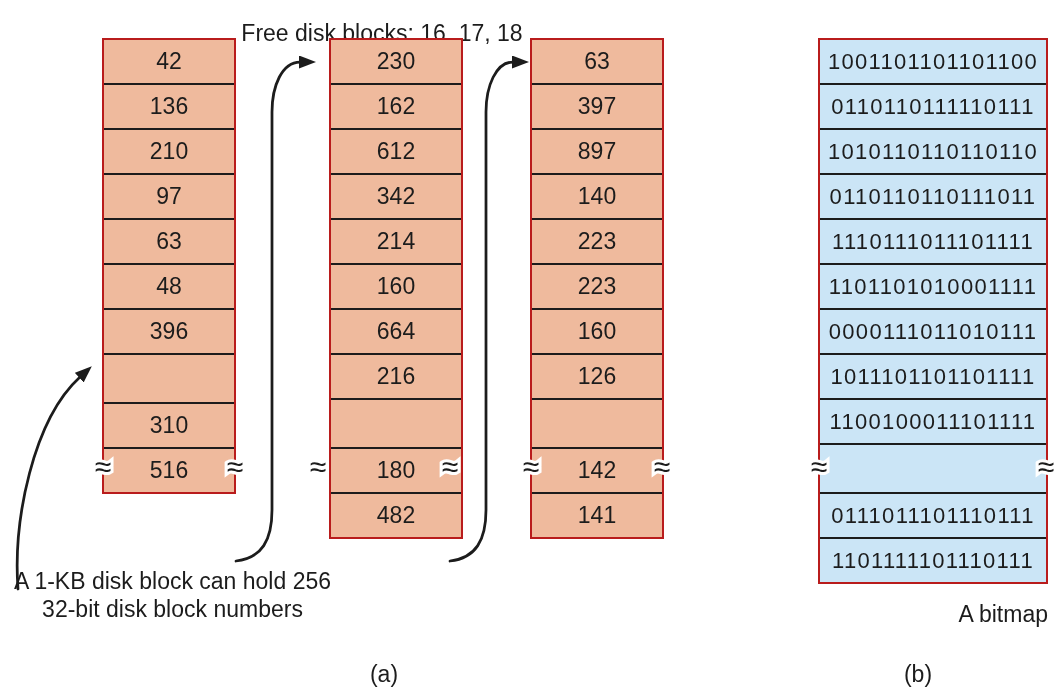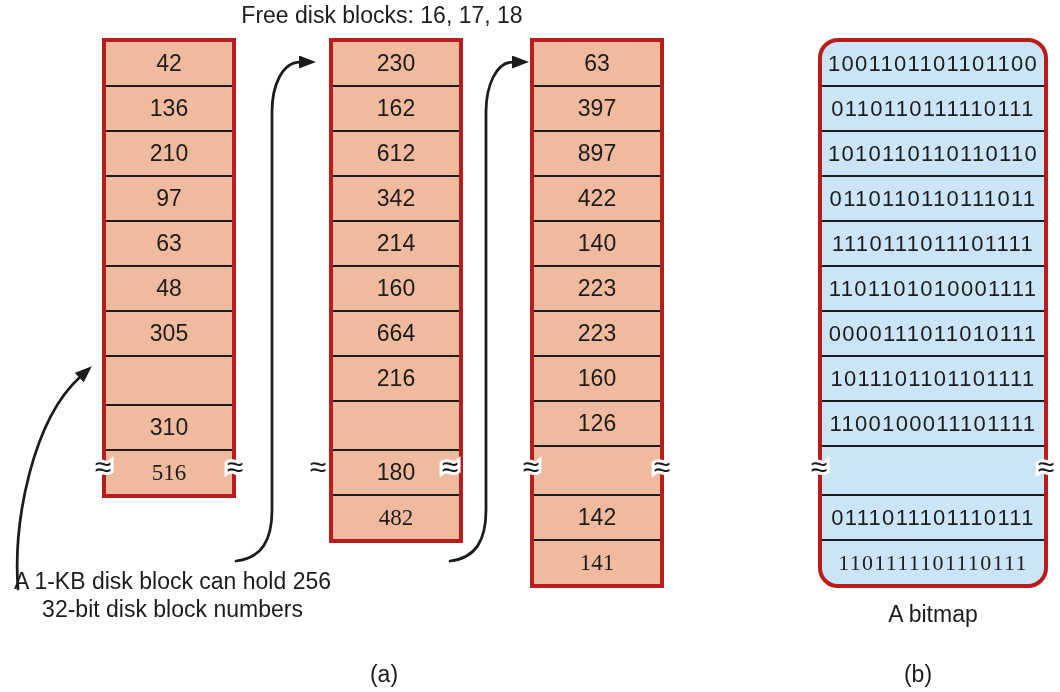--- a/index.html
+++ b/index.html
@@ -7,48 +7,48 @@
   body {
     width: 1060px; height: 692px;
     position: relative;
     font-family: "Liberation Sans", sans-serif;
     color: #1c1c1c;
     overflow: hidden;
   }
   .canvas { position: absolute; inset: 0; width: 1060px; height: 692px; }
 
   .title {
-    position: absolute; top: 2px; left: 102px; width: 560px;
+    position: absolute; top: 20px; left: 102px; width: 560px;
     text-align: center; font-size: 23px;
   }
 
   .col {
     position: absolute; top: 38px; width: 134px;
-    border: 4px solid #b91c1c;
+    border: 2px solid #b91c1c;
   }
   .list-col { background: #EFBA9D; }
-  .bitmap-col { background: #CBE5F6; left: 818px; width: 230px; border-radius: 20px; }
+  .bitmap-col { background: #CBE5F6; left: 818px; width: 230px; }
 
   .cell {
     height: 45px;
     border-bottom: 2px solid #1c1c1c;
     display: flex; align-items: center; justify-content: center;
     font-size: 23px;
   }
   .cell.break { height: 49px; }
-  .cell:last-child { height: 43px; border-bottom: none; font-family: Liberation Serif, serif; }
+  .cell:last-child { height: 43px; border-bottom: none; }
   .bitmap-col .cell { font-size: 22px; letter-spacing: 1.3px; }
 
   .caption {
     position: absolute; top: 567px; left: 0; width: 345px;
     text-align: center; font-size: 23px; line-height: 28px;
   }
   .bitmap-label {
     position: absolute; top: 601px; left: 818px; width: 230px;
-    text-align: center; font-size: 23px;
+    text-align: right; font-size: 23px;
   }
   .panel-a {
     position: absolute; top: 661px; left: 317px; width: 134px;
     text-align: center; font-size: 23px;
   }
   .panel-b {
     position: absolute; top: 661px; left: 851px; width: 134px;
     text-align: center; font-size: 23px;
   }
 
@@ -77,21 +77,21 @@
 
   <div class="title">Free disk blocks: 16, 17, 18</div>
 
   <div class="col list-col" style="left:102px">
     <div class="cell">42</div>
     <div class="cell">136</div>
     <div class="cell">210</div>
     <div class="cell">97</div>
     <div class="cell">63</div>
     <div class="cell">48</div>
-    <div class="cell">305</div>
+    <div class="cell">396</div>
     <div class="cell break"></div>
     <div class="cell">310</div>
     <div class="cell">516</div>
   </div>
 
   <div class="col list-col" style="left:329px">
     <div class="cell">230</div>
     <div class="cell">162</div>
     <div class="cell">612</div>
     <div class="cell">342</div>
@@ -101,21 +101,20 @@
     <div class="cell">216</div>
     <div class="cell break"></div>
     <div class="cell">180</div>
     <div class="cell">482</div>
   </div>
 
   <div class="col list-col" style="left:530px">
     <div class="cell">63</div>
     <div class="cell">397</div>
     <div class="cell">897</div>
-    <div class="cell">422</div>
     <div class="cell">140</div>
     <div class="cell">223</div>
     <div class="cell">223</div>
     <div class="cell">160</div>
     <div class="cell">126</div>
     <div class="cell break"></div>
     <div class="cell">142</div>
     <div class="cell">141</div>
   </div>
 

